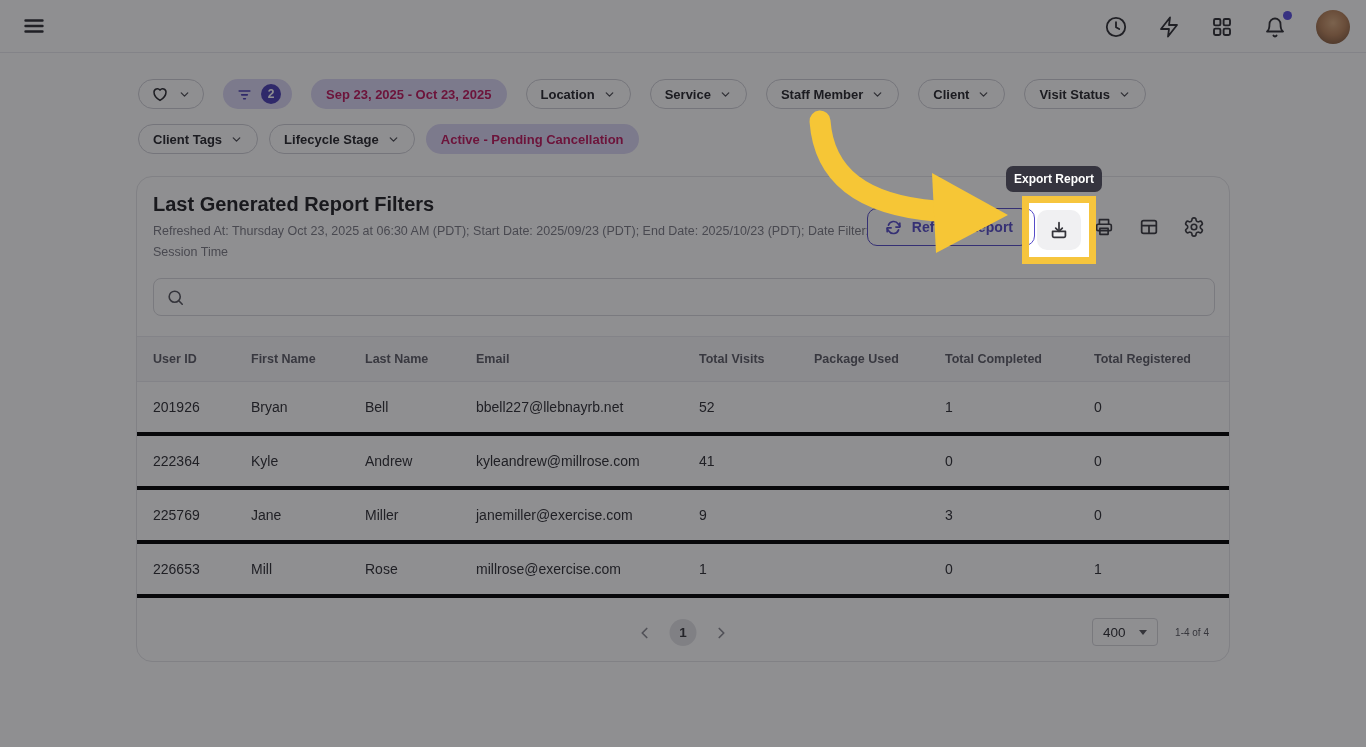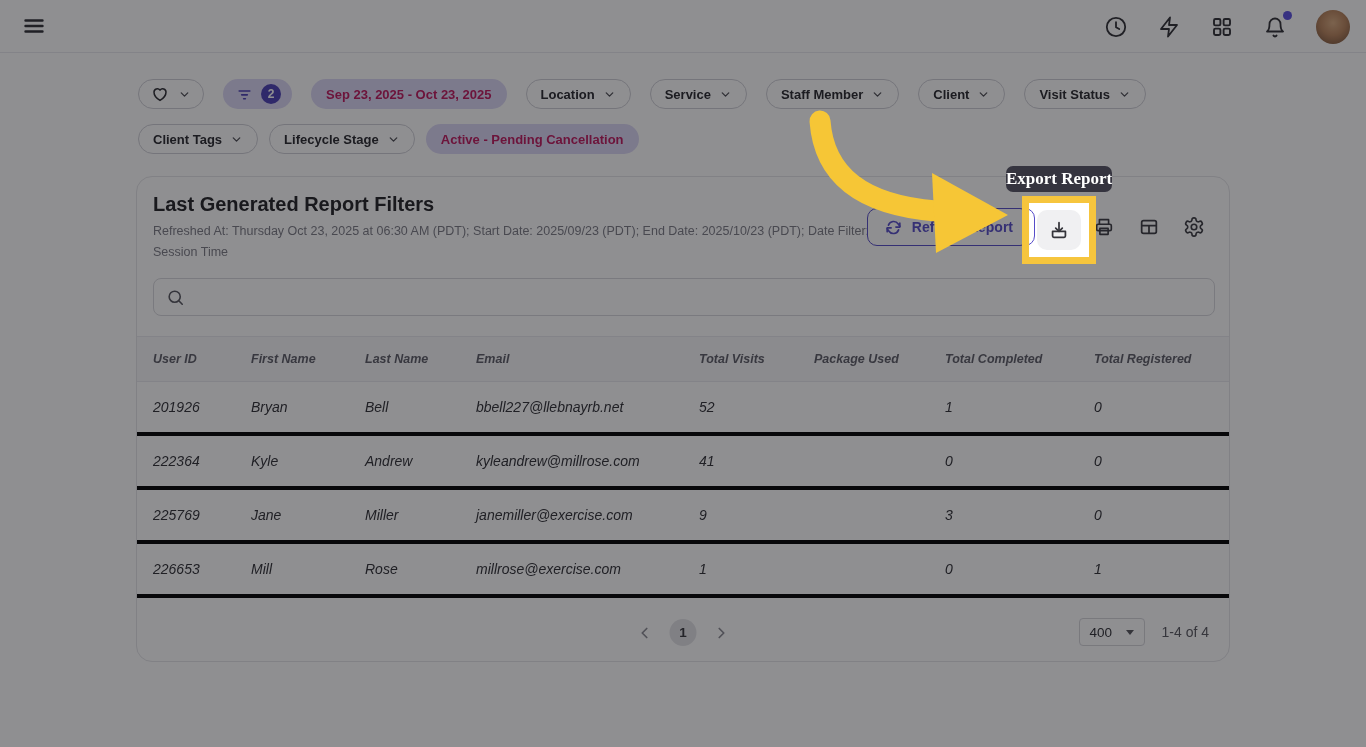--- a/index.html
+++ b/index.html
@@ -86,21 +86,21 @@
   }
   .search-box input {
     flex:1; border:none; outline:none; background:transparent;
     font-size:14px; color:#2a2a30; font-family:inherit;
   }
 
   
   .grid-row {
     display:grid;
     grid-template-columns:98px 114px 111px 223px 115px 131px 149px 1fr;
-    align-items:center; padding-left:16px; width:100%;font-style:italic;
+    align-items:center; padding-left:16px; width:100%;
   }
   .thead {
     position:absolute; left:0; top:159px; height:46px;
     background:#f7f7f9; border-top:1px solid #e9e9ee; border-bottom:1px solid #e9e9ee;
     font-size:12.5px; font-weight:600; color:#5c5c66;
   }
   .trow { height:54px; border-bottom:4px solid #000000; font-size:14px; color:#2e2e34; }
   .tbody { position:absolute; left:0; top:205px; width:100%; }
 
   
@@ -119,29 +119,29 @@
   }
   .size-select {
     width:66px; height:28px; border:1px solid #d5d5da; border-radius:4px; background:#fff;
     display:flex; align-items:center; justify-content:space-between; padding:0 10px;
     font-size:13.5px; color:#2e2e34; font-family:inherit; cursor:pointer;
   }
   .caret-down {
     width:0; height:0; border-left:4.5px solid transparent; border-right:4.5px solid transparent;
     border-top:5.5px solid #55555c;
   }
-  .range-label { font-size:14px; color:#57575f; }
+  .range-label { font-size:10px; color:#57575f; }
 
   
   .dim-overlay { position:absolute; inset:0; background:rgba(16,16,21,0.47); z-index:40; }
   .tour-arrow { position:absolute; left:770px; top:103px; z-index:45; pointer-events:none; }
   .tour-tooltip {
     position:absolute; left:1006px; top:166px; height:26px; line-height:26px;
-    padding:0 0; border-radius:7px; background:#35343f; color:#fff;
-    font-size:17px; font-weight:600; z-index:50; white-space:nowrap;font-family:Liberation Serif, serif;
+    padding:0 8px; border-radius:7px; background:#35343f; color:#fff;
+    font-size:12px; font-weight:600; z-index:50; white-space:nowrap;
   }
   .spotlight {
     position:absolute; left:1022px; top:196px; width:74px; height:68px;
     background:#f6c53d; padding:7px; z-index:50;
   }
   .spotlight-inner {
     width:100%; height:100%; background:#fff; position:relative; overflow:hidden;
     display:flex; align-items:center; justify-content:center;
   }
   .corner-fragment {

